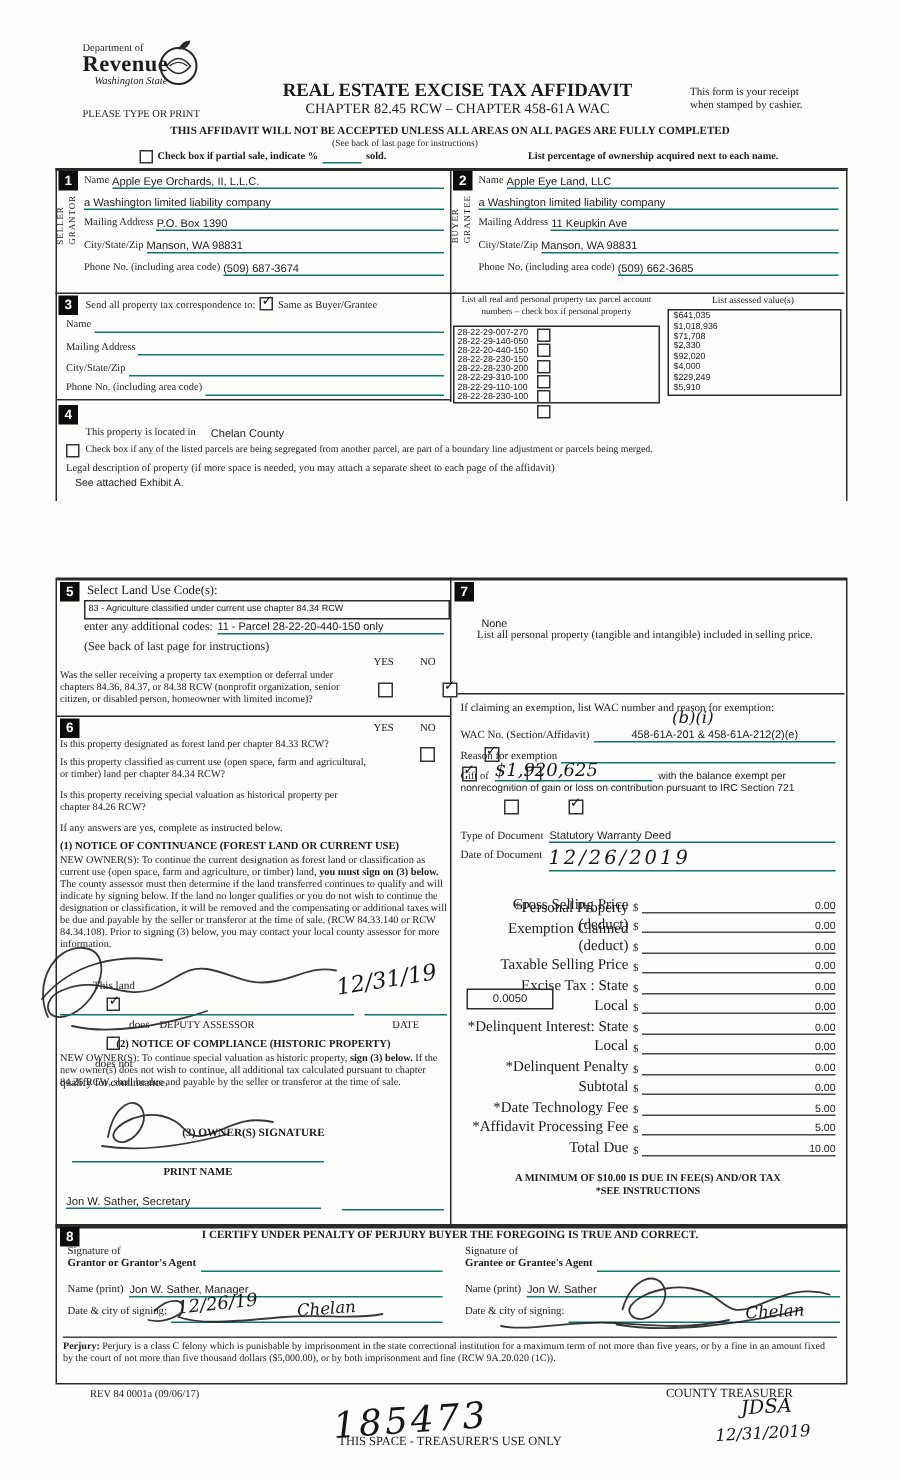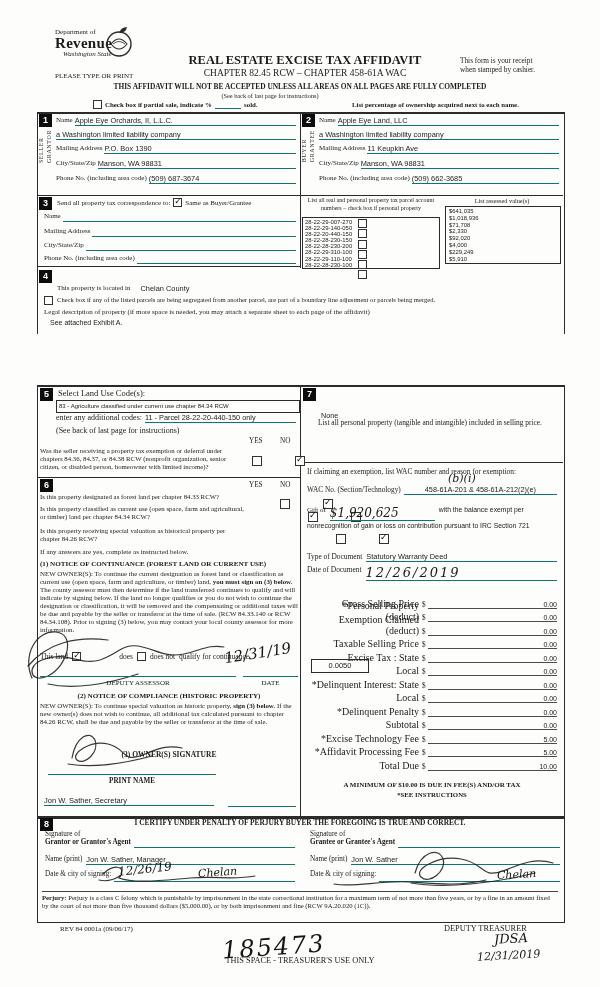--- a/index.html
+++ b/index.html
@@ -231,21 +231,21 @@
   <span class="abs cb checked" style="left:252px;top:507px;"></span>
   <span class="abs cb" style="left:281px;top:507px;"></span>
   <div class="abs f68" style="left:40px;top:527px;width:205px;line-height:1.18;">Is this property receiving special valuation as historical property per chapter 84.26 RCW?</div>
   <span class="abs cb" style="left:252px;top:529px;"></span>
   <span class="abs cb checked" style="left:281px;top:529px;"></span>
   <div class="abs f70" style="left:40px;top:548px;">If any answers are yes, complete as instructed below.</div>
   <div class="abs b" style="left:40px;top:560px;font-size:7.1px;">(1) NOTICE OF CONTINUANCE (FOREST LAND OR CURRENT USE)</div>
   <div class="abs" style="left:40px;top:570px;width:258px;font-size:6.9px;line-height:1.16;">
     <span>NEW OWNER(S): To continue the current designation as forest land or classification as current use (open space, farm and agriculture, or timber) land, </span><span class="b">you must sign on (3) below.</span><span> The county assessor must then determine if the land transferred continues to qualify and will indicate by signing below. If the land no longer qualifies or you do not wish to continue the designation or classification, it will be removed and the compensating or additional taxes will be due and payable by the seller or transferor at the time of sale. (RCW 84.33.140 or RCW 84.34.108). Prior to signing (3) below, you may contact your local county assessor for more information.</span>
   </div>
-  <div class="abs row" style="left:40px;top:652px;gap:4px;align-items:center;">
+  <div class="abs row" style="left:40px;top:652px;gap:4px;align-items:center;flex-direction:column;">
     <span style="font-size:7.5px;">This land</span>
     <span class="cb sm checked"></span>
     <span style="font-size:7.5px;padding-left:34px;">does</span>
     <span class="cb sm"></span>
     <span style="font-size:7.5px;">does not</span>
     <span style="font-size:7.5px;">qualify for continuance.</span>
   </div>
   <svg class="sig" style="left:18px;top:622px;" width="235" height="72" viewBox="0 0 235 72">
     <path d="M14,56 C4,34 18,8 38,10 C58,12 50,44 30,54 C12,62 8,44 24,38 C48,28 62,44 82,38 C100,32 104,22 120,24 C138,27 146,36 166,32 C182,29 190,22 206,25"></path>
     <path d="M30,62 C55,68 90,62 120,52"></path>
@@ -270,24 +270,28 @@
   <div class="abs sans ul" style="left:44px;top:796px;width:170px;font-size:7.5px;">Jon W. Sather, Secretary</div>
   <div class="abs ul" style="left:228px;top:796px;width:68px;height:10px;"></div>
 
   
   <div class="abs tab" style="left:303px;top:388px;">7</div>
   <div class="abs f74" style="left:318px;top:388px;width:232px;line-height:1.3;margin-top:30px;">List all  personal property (tangible and intangible) included in selling price.</div>
   <div class="abs sans f72" style="left:321px;top:411px;">None</div>
   <div class="abs f74" style="left:307px;top:467px;">If claiming an exemption, list WAC number and reason for exemption:</div>
   <div class="abs hand" style="left:448px;top:472px;font-size:11px;">(b)(i)</div>
   <div class="abs row" style="left:307px;top:485px;width:250px;height:11px;">
-    <span style="font-size:7.3px;white-space:nowrap;">WAC No. (Section/Technology)</span>
+    <span style="font-size:7.3px;white-space:nowrap;">WAC No. (Section/Affidavit)</span>
     <span class="sans ul fl1 ctr" style="font-size:7.3px;margin-left:3px;">458-61A-201 &amp; 458-61A-212(2)(e)</span>
   </div>
-  <div class="abs row" style="left:307px;top:506px;width:250px;height:15px;align-items:flex-start;">
+  <div class="abs row" style="left:307px;top:499px;width:250px;height:11px;">
+    <span style="font-size:7.3px;white-space:nowrap;">Reason for exemption</span>
+    <span class="ul fl1" style="margin-left:3px;height:9px;"></span>
+  </div>
+  <div class="abs row" style="left:307px;top:506px;width:250px;height:15px;align-items:flex-end;">
     <span class="f70">Gift of</span>
     <span class="hand ul" style="font-size:12px;width:105px;margin:0 4px;">$1,920,625</span>
     <span class="f68 sans">with the balance exempt per</span>
   </div>
   <div class="abs f68 sans" style="left:307px;top:522px;width:250px;">nonrecognition of gain or loss on contribution pursuant to IRC Section 721</div>
   <div class="abs row" style="left:307px;top:552px;width:250px;height:11px;">
     <span style="font-size:7.4px;white-space:nowrap;">Type of Document</span>
     <span class="sans ul fl1" style="font-size:7.4px;margin-left:4px;">Statutory Warranty Deed</span>
   </div>
   <div class="abs row" style="left:307px;top:565px;width:250px;height:16px;">
@@ -340,21 +344,21 @@
       <span class="mlab">*Delinquent Penalty</span>
       <span class="mdol">$</span>
       <span class="mline">0.00</span>
     </div>
   <div class="mrow" style="top:718px;">
       <span class="mlab">Subtotal</span>
       <span class="mdol">$</span>
       <span class="mline">0.00</span>
     </div>
   <div class="mrow" style="top:732px;">
-      <span class="mlab">*Excise Technology Fee</span>
+      <span class="mlab">*Date Technology Fee</span>
       <span class="mdol">$</span>
       <span class="mline">5.00</span>
     </div>
   <div class="mrow" style="top:745px;">
       <span class="mlab">*Affidavit Processing Fee</span>
       <span class="mdol">$</span>
       <span class="mline">5.00</span>
     </div>
   <div class="mrow" style="top:759px;">
       <span class="mlab">Total Due</span>
@@ -411,18 +415,18 @@
   </svg>
   <div class="abs hand" style="left:497px;top:868px;font-size:11px;transform:rotate(-3deg);">Chelan</div>
 
   <div class="abs" style="left:42px;top:891px;width:516px;font-size:6.7px;line-height:1.22;border-top:1px solid #444;padding-top:2px;">
     <span class="b">Perjury:</span><span> Perjury is a class C felony which is punishable by imprisonment in the state correctional institution for a maximum term of not more than five years, or by a fine in an amount fixed by the court of not more than five thousand dollars ($5,000.00), or by both imprisonment and fine (RCW 9A.20.020 (1C)).</span>
   </div>
 
   
   <div class="abs f70" style="left:60px;top:925px;">REV 84 0001a (09/06/17)</div>
   <div class="abs ctr" style="left:180px;top:956px;width:240px;font-size:8.3px;">THIS SPACE - TREASURER'S USE ONLY</div>
-  <div class="abs" style="left:444px;top:924px;font-size:8.3px;">DEPUTY TREASURER</div>
+  <div class="abs" style="left:444px;top:924px;font-size:8.3px;">COUNTY TREASURER</div>
   <div class="abs hand" style="left:222px;top:933px;font-size:24px;transform:rotate(-4deg);letter-spacing:2px;">185473</div>
   <div class="abs hand" style="left:494px;top:931px;font-size:13px;transform:rotate(-3deg);">JDSA</div>
   <div class="abs hand" style="left:477px;top:949px;font-size:11px;transform:rotate(-3deg);">12/31/2019</div>
 
 </div>
 
 </body></html>

